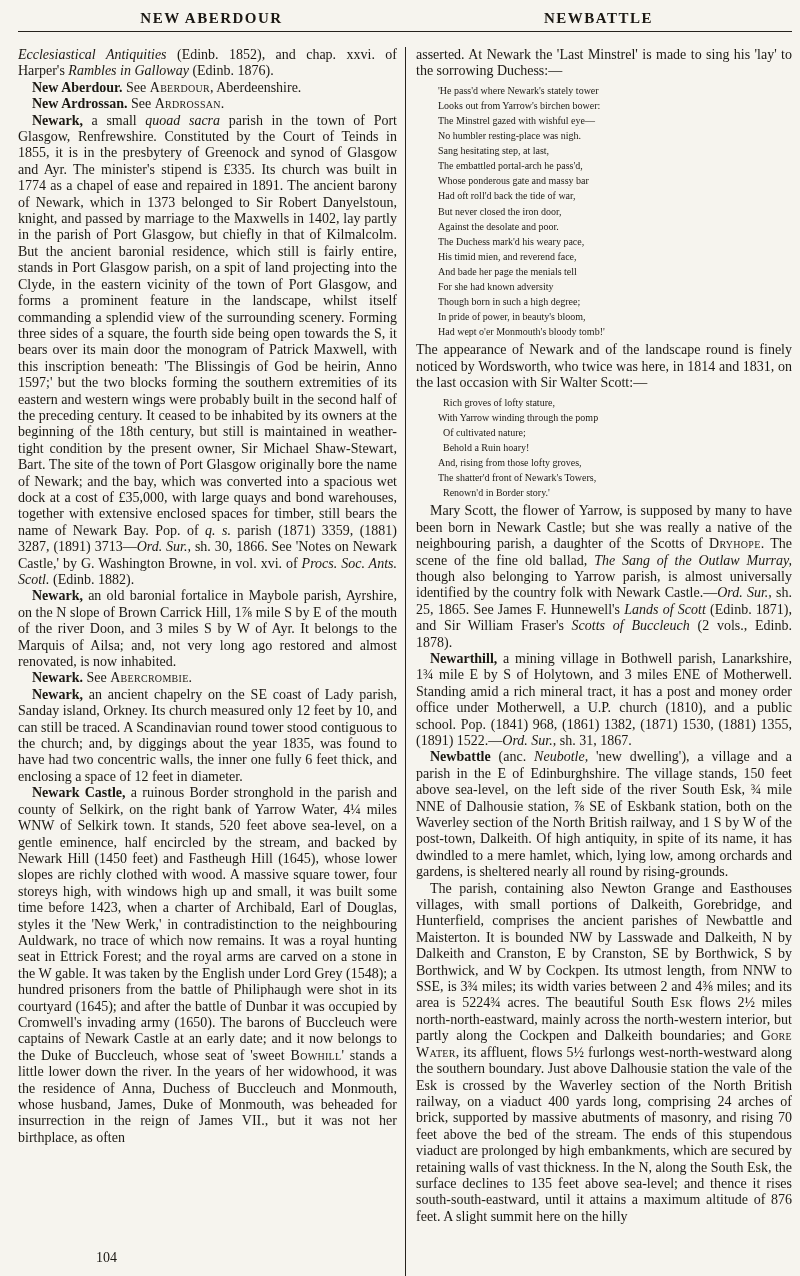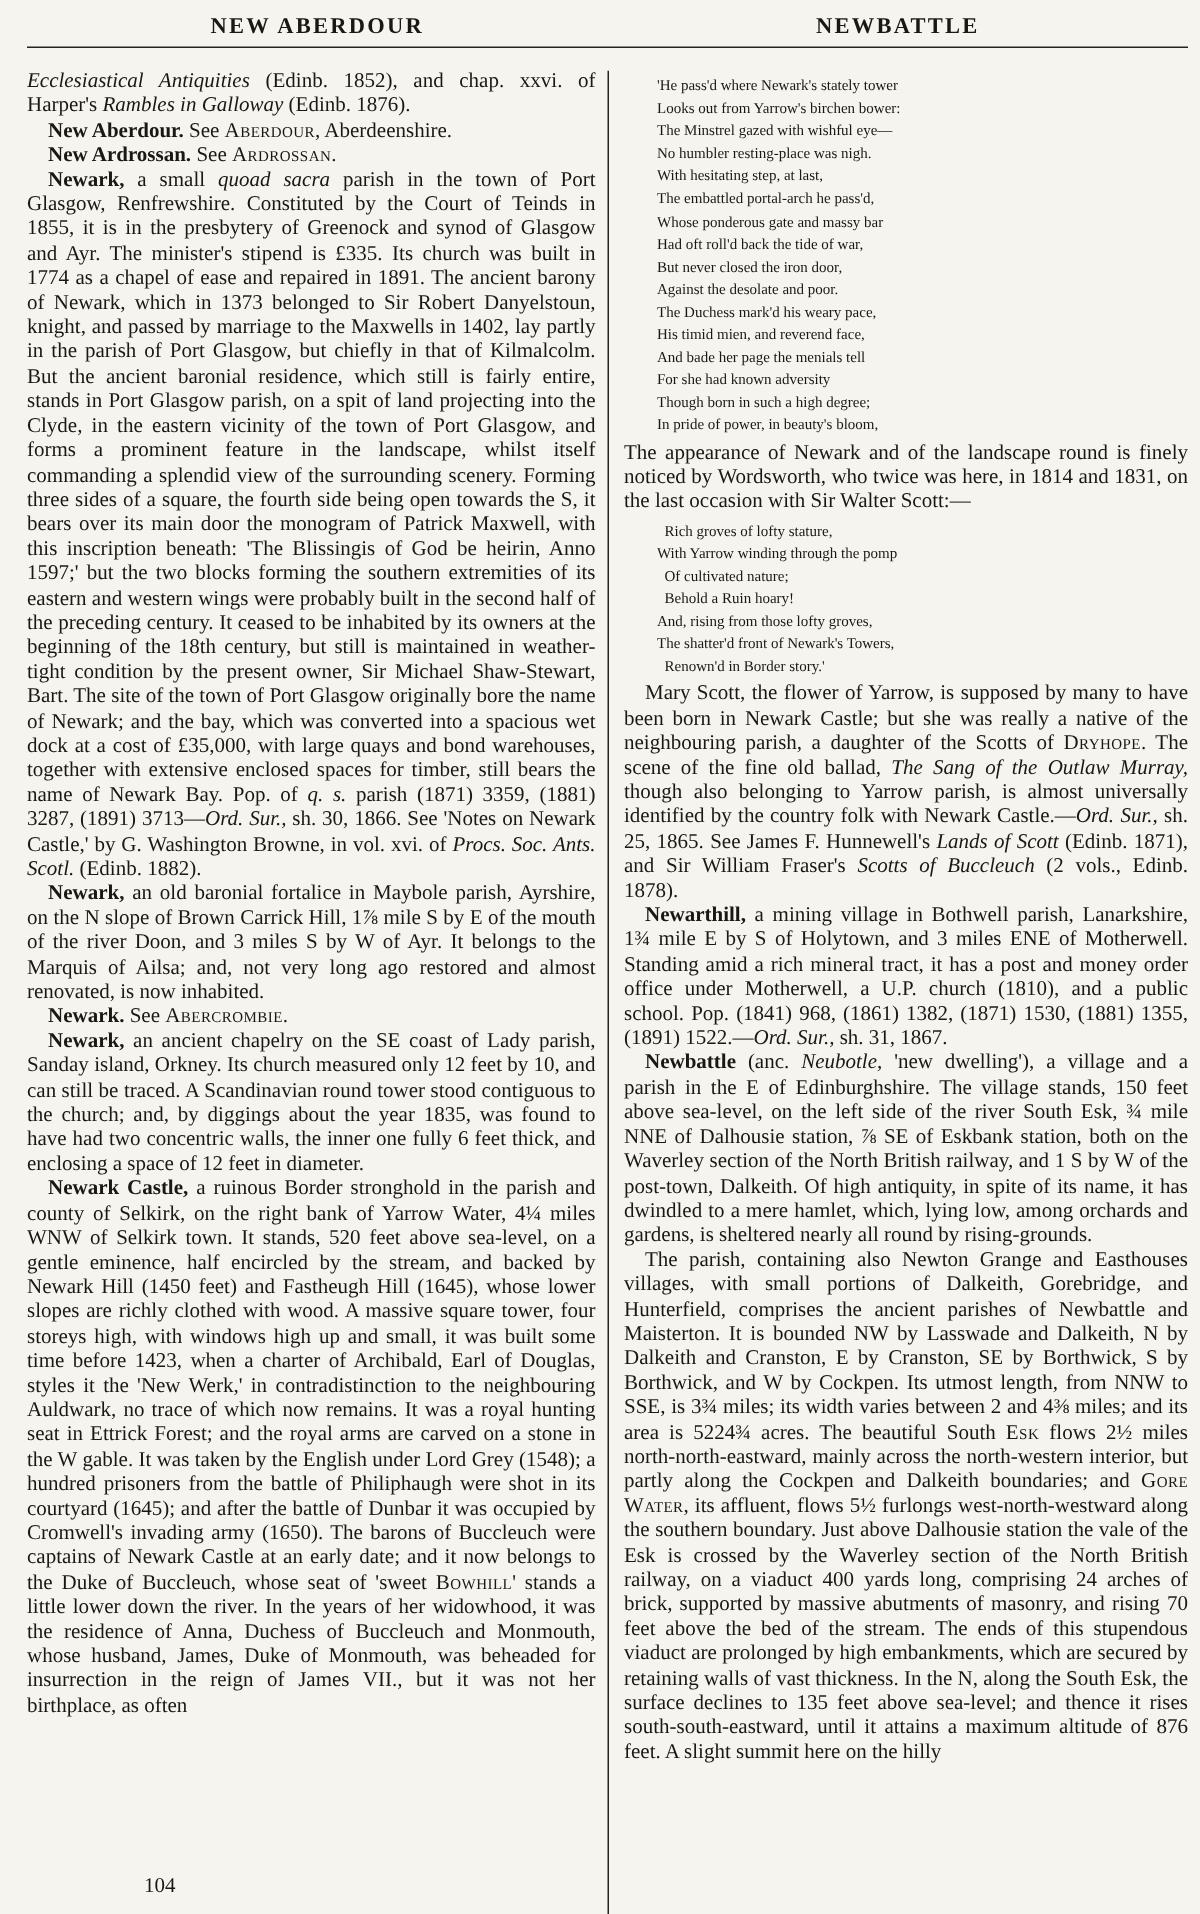--- a/index.html
+++ b/index.html
@@ -57,37 +57,39 @@
         <div class="para noindent"><span class="seg-i">Ecclesiastical Antiquities</span><span class="seg-n"> (Edinb. 1852), and chap. xxvi. of Harper's </span><span class="seg-i">Rambles in Galloway</span><span class="seg-n"> (Edinb. 1876).</span></div>
         <div class="para"><span class="seg-b">New Aberdour.</span><span class="seg-n"> See </span><span class="seg-sc">Aberdour</span><span class="seg-n">, Aberdeenshire.</span></div>
         <div class="para"><span class="seg-b">New Ardrossan.</span><span class="seg-n"> See </span><span class="seg-sc">Ardrossan</span><span class="seg-n">.</span></div>
         <div class="para"><span class="seg-b">Newark,</span><span class="seg-n"> a small </span><span class="seg-i">quoad sacra</span><span class="seg-n"> parish in the town of Port Glasgow, Renfrewshire. Constituted by the Court of Teinds in 1855, it is in the presbytery of Greenock and synod of Glasgow and Ayr. The minister's stipend is £335. Its church was built in 1774 as a chapel of ease and repaired in 1891. The ancient barony of Newark, which in 1373 belonged to Sir Robert Danyelstoun, knight, and passed by marriage to the Maxwells in 1402, lay partly in the parish of Port Glasgow, but chiefly in that of Kilmalcolm. But the ancient baronial residence, which still is fairly entire, stands in Port Glasgow parish, on a spit of land projecting into the Clyde, in the eastern vicinity of the town of Port Glasgow, and forms a prominent feature in the landscape, whilst itself commanding a splendid view of the surrounding scenery. Forming three sides of a square, the fourth side being open towards the S, it bears over its main door the monogram of Patrick Maxwell, with this inscription beneath: 'The Blissingis of God be heirin, Anno 1597;' but the two blocks forming the southern extremities of its eastern and western wings were probably built in the second half of the preceding century. It ceased to be inhabited by its owners at the beginning of the 18th century, but still is maintained in weather-tight condition by the present owner, Sir Michael Shaw-Stewart, Bart. The site of the town of Port Glasgow originally bore the name of Newark; and the bay, which was converted into a spacious wet dock at a cost of £35,000, with large quays and bond warehouses, together with extensive enclosed spaces for timber, still bears the name of Newark Bay. Pop. of </span><span class="seg-i">q. s.</span><span class="seg-n"> parish (1871) 3359, (1881) 3287, (1891) 3713—</span><span class="seg-i">Ord. Sur.,</span><span class="seg-n"> sh. 30, 1866. See 'Notes on Newark Castle,' by G. Washington Browne, in vol. xvi. of </span><span class="seg-i">Procs. Soc. Ants. Scotl.</span><span class="seg-n"> (Edinb. 1882).</span></div>
         <div class="para"><span class="seg-b">Newark,</span><span class="seg-n"> an old baronial fortalice in Maybole parish, Ayrshire, on the N slope of Brown Carrick Hill, 1⅞ mile S by E of the mouth of the river Doon, and 3 miles S by W of Ayr. It belongs to the Marquis of Ailsa; and, not very long ago restored and almost renovated, is now inhabited.</span></div>
         <div class="para"><span class="seg-b">Newark.</span><span class="seg-n"> See </span><span class="seg-sc">Abercrombie</span><span class="seg-n">.</span></div>
         <div class="para"><span class="seg-b">Newark,</span><span class="seg-n"> an ancient chapelry on the SE coast of Lady parish, Sanday island, Orkney. Its church measured only 12 feet by 10, and can still be traced. A Scandinavian round tower stood contiguous to the church; and, by diggings about the year 1835, was found to have had two concentric walls, the inner one fully 6 feet thick, and enclosing a space of 12 feet in diameter.</span></div>
         <div class="para"><span class="seg-b">Newark Castle,</span><span class="seg-n"> a ruinous Border stronghold in the parish and county of Selkirk, on the right bank of Yarrow Water, 4¼ miles WNW of Selkirk town. It stands, 520 feet above sea-level, on a gentle eminence, half encircled by the stream, and backed by Newark Hill (1450 feet) and Fastheugh Hill (1645), whose lower slopes are richly clothed with wood. A massive square tower, four storeys high, with windows high up and small, it was built some time before 1423, when a charter of Archibald, Earl of Douglas, styles it the 'New Werk,' in contradistinction to the neighbouring Auldwark, no trace of which now remains. It was a royal hunting seat in Ettrick Forest; and the royal arms are carved on a stone in the W gable. It was taken by the English under Lord Grey (1548); a hundred prisoners from the battle of Philiphaugh were shot in its courtyard (1645); and after the battle of Dunbar it was occupied by Cromwell's invading army (1650). The barons of Buccleuch were captains of Newark Castle at an early date; and it now belongs to the Duke of Buccleuch, whose seat of 'sweet </span><span class="seg-sc">Bowhill</span><span class="seg-n">' stands a little lower down the river. In the years of her widowhood, it was the residence of Anna, Duchess of Buccleuch and Monmouth, whose husband, James, Duke of Monmouth, was beheaded for insurrection in the reign of James VII., but it was not her birthplace, as often</span></div>
       </div>
     <div class="col col-right">
+        <div class="para noindent"><span class="seg-n">asserted. At Newark the 'Last Minstrel' is made to sing his 'lay' to the sorrowing Duchess:—</span></div>
         <div class="verse">
           <div class="verse-line">'He pass'd where Newark's stately tower</div>
           <div class="verse-line">Looks out from Yarrow's birchen bower:</div>
           <div class="verse-line">The Minstrel gazed with wishful eye—</div>
           <div class="verse-line">No humbler resting-place was nigh.</div>
-          <div class="verse-line">With hesitating step, at last,</div>
+          <div class="verse-line">Sang hesitating step, at last,</div>
           <div class="verse-line">The embattled portal-arch he pass'd,</div>
           <div class="verse-line">Whose ponderous gate and massy bar</div>
           <div class="verse-line">Had oft roll'd back the tide of war,</div>
           <div class="verse-line">But never closed the iron door,</div>
           <div class="verse-line">Against the desolate and poor.</div>
           <div class="verse-line">The Duchess mark'd his weary pace,</div>
           <div class="verse-line">His timid mien, and reverend face,</div>
           <div class="verse-line">And bade her page the menials tell</div>
           <div class="verse-line">For she had known adversity</div>
           <div class="verse-line">Though born in such a high degree;</div>
           <div class="verse-line">In pride of power, in beauty's bloom,</div>
+          <div class="verse-line">Had wept o'er Monmouth's bloody tomb!'</div>
         </div>
         <div class="para noindent"><span class="seg-n">The appearance of Newark and of the landscape round is finely noticed by Wordsworth, who twice was here, in 1814 and 1831, on the last occasion with Sir Walter Scott:—</span></div>
         <div class="verse">
           <div class="verse-line">  Rich groves of lofty stature,</div>
           <div class="verse-line">With Yarrow winding through the pomp</div>
           <div class="verse-line">  Of cultivated nature;</div>
           <div class="verse-line">  Behold a Ruin hoary!</div>
           <div class="verse-line">And, rising from those lofty groves,</div>
           <div class="verse-line">The shatter'd front of Newark's Towers,</div>
           <div class="verse-line">  Renown'd in Border story.'</div>

